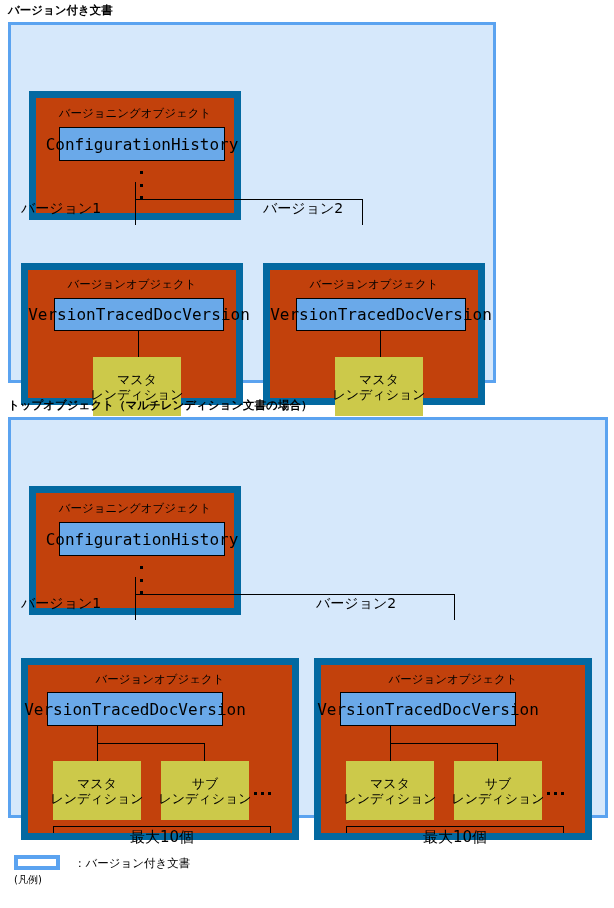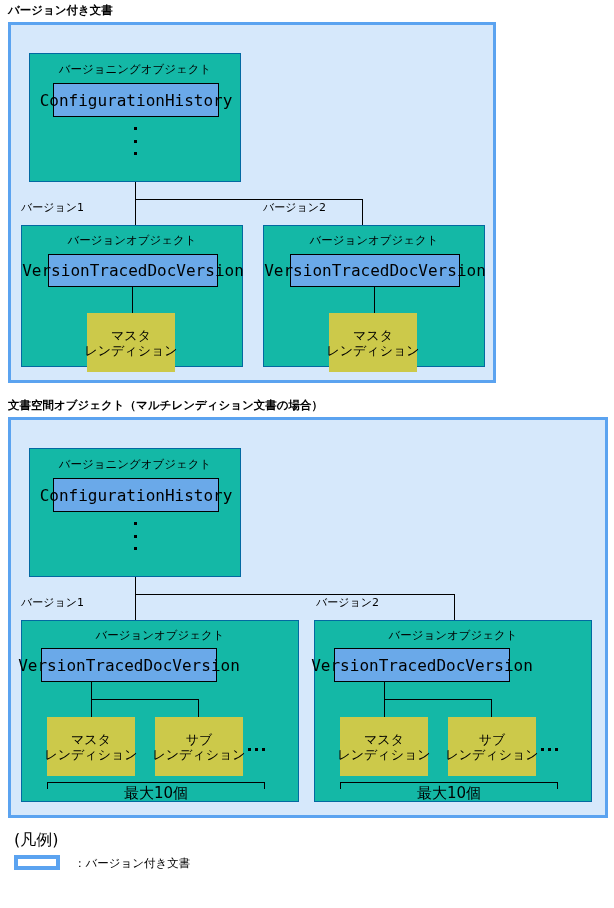--- a/index.html
+++ b/index.html
@@ -32,23 +32,24 @@
   .doc-space {
     position: absolute;
     background: #d6e8fb;
     border: 3px solid #5ba3f0;
     box-sizing: border-box;
   }
 
   
   .obj-box {
     position: absolute;
-    background: #14b8a6;
-    border: 1px solid #0369a1;
-    box-sizing: border-box;
+    background: #c2410c;
+    border: 7px solid #0369a1;
+    box-sizing: border-box;
+    margin-top: 38px;
   }
 
   .obj-caption {
     position: absolute;
     left: 0;
     right: 0;
     text-align: center;
     font-size: 11.5px;
     line-height: 14px;
     white-space: nowrap;
@@ -114,21 +115,21 @@
   .hdots i {
     display: block;
     width: 3px;
     height: 3px;
     background: #000;
   }
 
   
   .branch-label {
     position: absolute;
-    font-size: 11px;
+    font-size: 14px;
     line-height: 14px;
     white-space: nowrap;
   }
 
   
   .bracket {
     position: absolute;
     border-left: 1px solid #000;
     border-right: 1px solid #000;
     border-bottom: 1px solid #000;
@@ -141,22 +142,23 @@
     position: absolute;
     text-align: center;
     font-size: 15px;
     line-height: 14px;
     white-space: nowrap;
   }
 
   
   .legend-title {
     position: absolute;
-    font-size: 16px;
-    line-height: 14px;
+    font-size: 10px;
+    line-height: 14px;
+    margin-top: 40px;
   }
   .legend-row { position: absolute; display: flex; align-items: center; }
   .swatch-doc {
     width: 46px;
     height: 15px;
     background: #ffffff;
     border: 4px solid #5ba3f0;
     box-sizing: border-box;
   }
   .swatch-top {
@@ -212,21 +214,21 @@
     <div class="obj-caption" style="top:7px;">バージョンオブジェクト</div>
     <div class="top-object" style="left:26px; top:28px; width:170px; height:33px;">VersionTracedDocVersion</div>
     <div class="vline" style="left:110px; top:61px; height:26px;"></div>
     <div class="rendition" style="left:65px; top:87px; width:88px; height:59px;">
       <span>マスタ</span>
       <span>レンディション</span>
     </div>
   </div>
 </div>
 
-<div class="section-title" style="left:8px; top:398px;">文書空間オブジェクト（マルチレンディション文書の場合）</div>
+<div class="section-title" style="left:8px; top:398px;">トップオブジェクト（マルチレンディション文書の場合）</div>
 
 <div class="doc-space" style="left:8px; top:417px; width:600px; height:401px;">
 
   <div class="obj-box" style="left:18px; top:28px; width:212px; height:129px;">
     <div class="obj-caption" style="top:8px;">バージョニングオブジェクト</div>
     <div class="top-object" style="left:23px; top:29px; width:166px; height:34px;">ConfigurationHistory</div>
     <div class="vdots" style="left:103px; top:73px; width:4px; height:28px;">
         <i></i>
         <i></i>
         <i></i>

